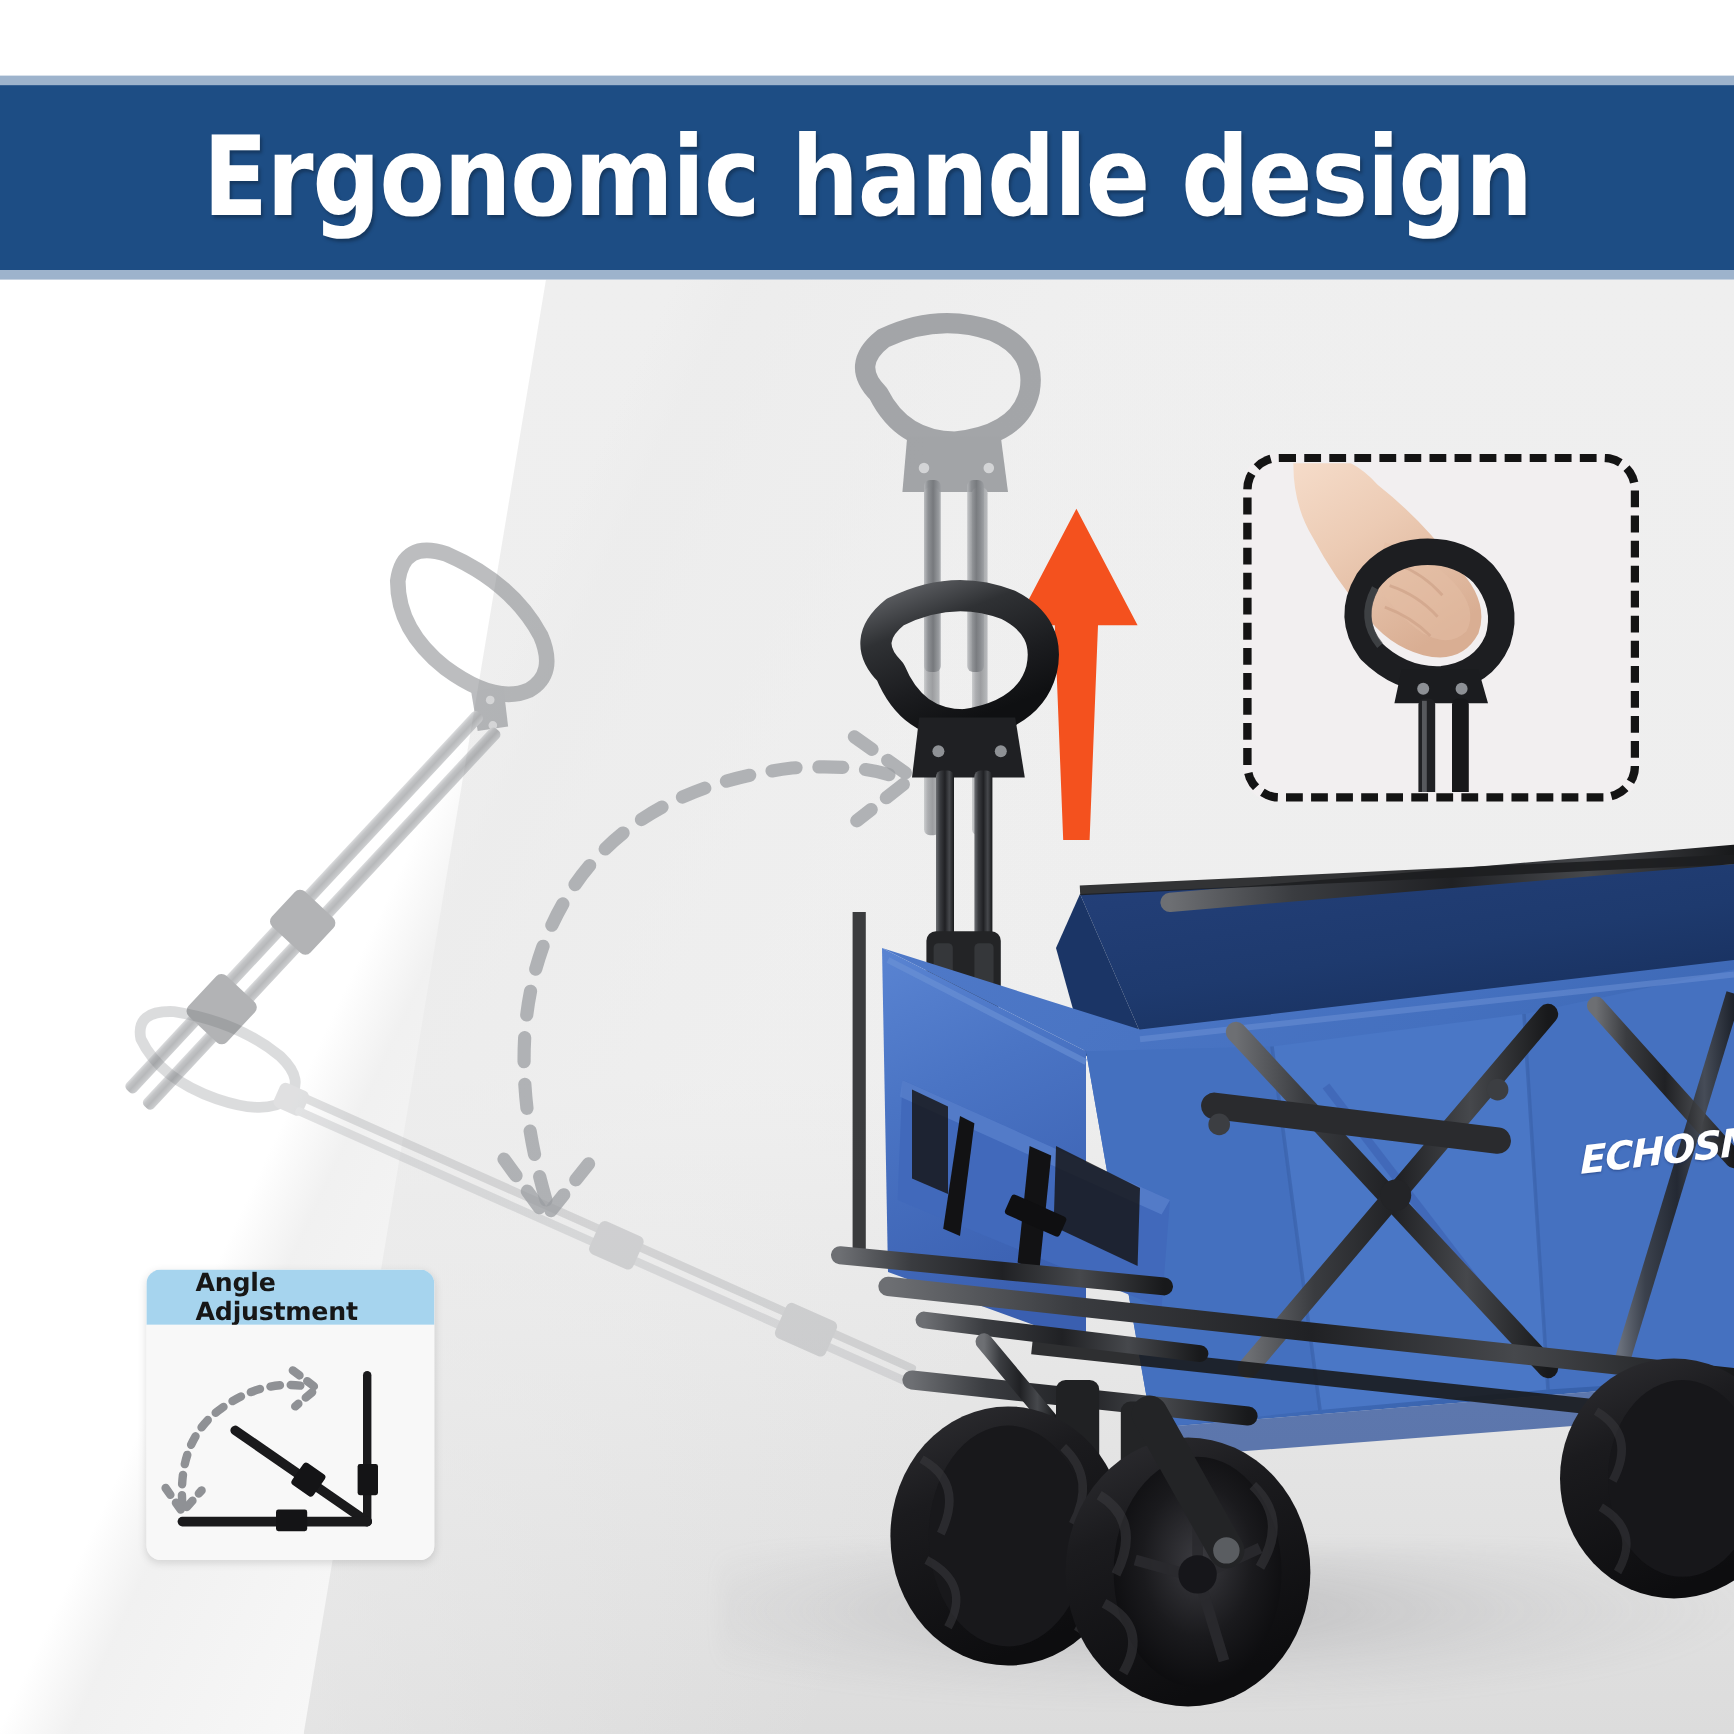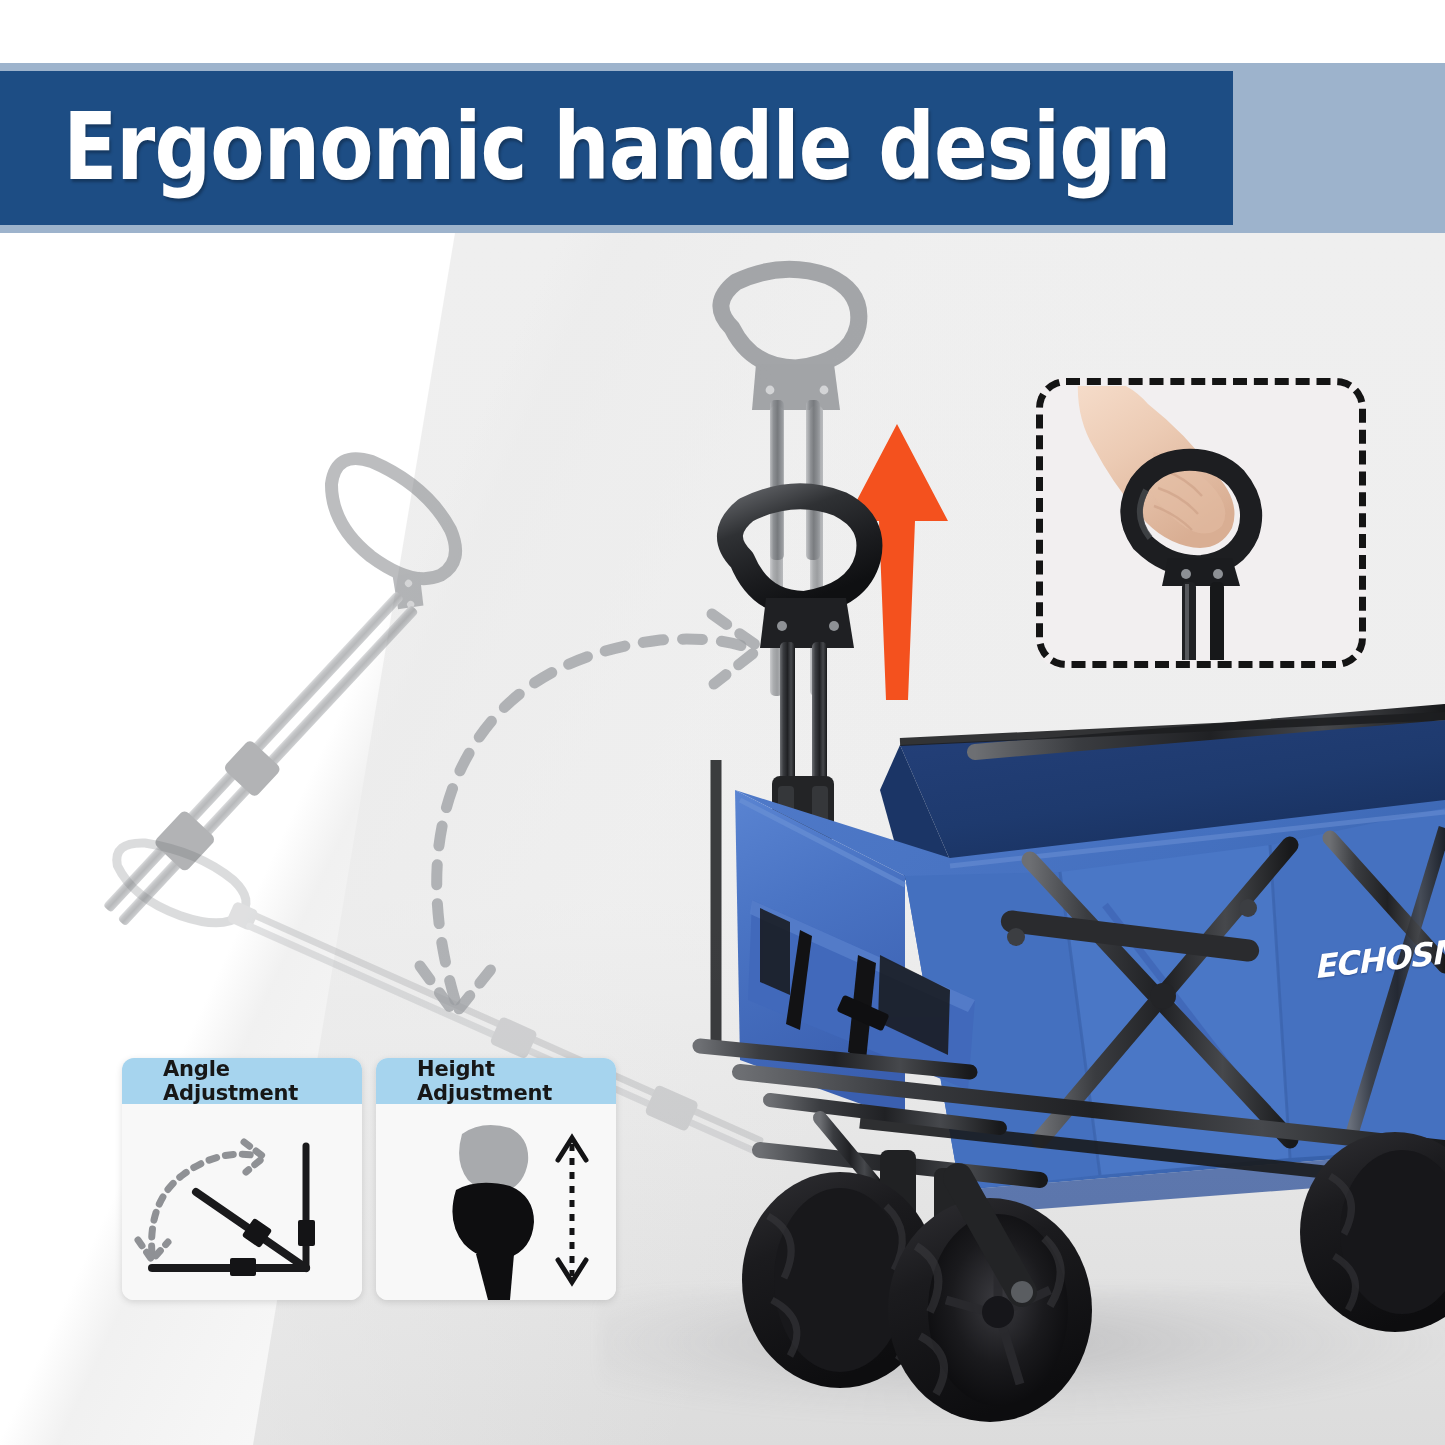--- a/index.html
+++ b/index.html
@@ -30,21 +30,21 @@
   }
 
   
   .banner{
     position:absolute;left:0;top:63px;width:1445px;height:170px;
     background:#9db3cc;
     display:flex;align-items:center;justify-content:center;
     box-sizing:border-box;
   }
   .banner-inner{
-    position:absolute;left:0;top:8px;width:1233px;height:154px;
+    position:absolute;left:0;top:8px;width:1445px;height:154px;
     background:#1d4d84;
     display:flex;align-items:center;justify-content:center;
   }
   .banner-title{
     color:#ffffff;
     font-size:92px;
     font-weight:700;
     letter-spacing:-1px;
     line-height:1;
     transform:scaleX(.86);
@@ -422,43 +422,16 @@
 
           <line x1="74" y1="88" x2="184" y2="164" stroke="#1a1a1c" stroke-width="8" stroke-linecap="round"></line>
           <rect x="124" y="118" width="22" height="22" rx="3" fill="#141416" transform="rotate(35 135 129)"></rect>
 
           <line x1="30" y1="164" x2="184" y2="164" stroke="#1a1a1c" stroke-width="8" stroke-linecap="round"></line>
           <rect x="108" y="154" width="26" height="18" rx="2" fill="#141416"></rect>
         </svg>
       </div>
     </div>
 
-    <div class="card">
-      <div class="card-head">
-        <span>Height Adjustment</span>
-      </div>
-      <div class="card-body">
-        <svg viewBox="0 0 240 196" width="240" height="196">
-
-          <g fill="#a8aaad">
-            <path d="M86 30 Q78 58 92 76 Q108 92 128 88 Q148 82 152 58 Q154 34 134 24
-                     Q106 16 86 30 Z M100 40 Q96 62 110 72 Q126 78 136 62 Q142 44 126 36 Q108 30 100 40 Z"></path>
-            <rect x="106" y="84" width="20" height="60" rx="4"></rect>
-          </g>
-
-          <g fill="#0e0e10">
-            <path d="M80 86 Q70 118 88 140 Q108 160 132 154 Q156 146 158 118
-                     Q158 92 134 82 Q102 74 80 86 Z M96 98 Q90 122 106 134 Q124 140 134 122
-                     Q140 102 122 94 Q104 90 96 98 Z"></path>
-            <path d="M100 150 L138 150 L134 196 L112 196 Z"></path>
-            <rect x="112" y="160" width="16" height="36"></rect>
-          </g>
-
-          <line x1="196" y1="40" x2="196" y2="172" stroke="#131315" stroke-width="5" stroke-dasharray="7 7"></line>
-          <path d="M182 56 L196 34 L210 56" fill="none" stroke="#131315" stroke-width="5" stroke-linecap="round"></path>
-          <path d="M182 156 L196 178 L210 156" fill="none" stroke="#131315" stroke-width="5" stroke-linecap="round"></path>
-        </svg>
-      </div>
-    </div>
 
   </div>
 
 </div>
 
 </body></html>

